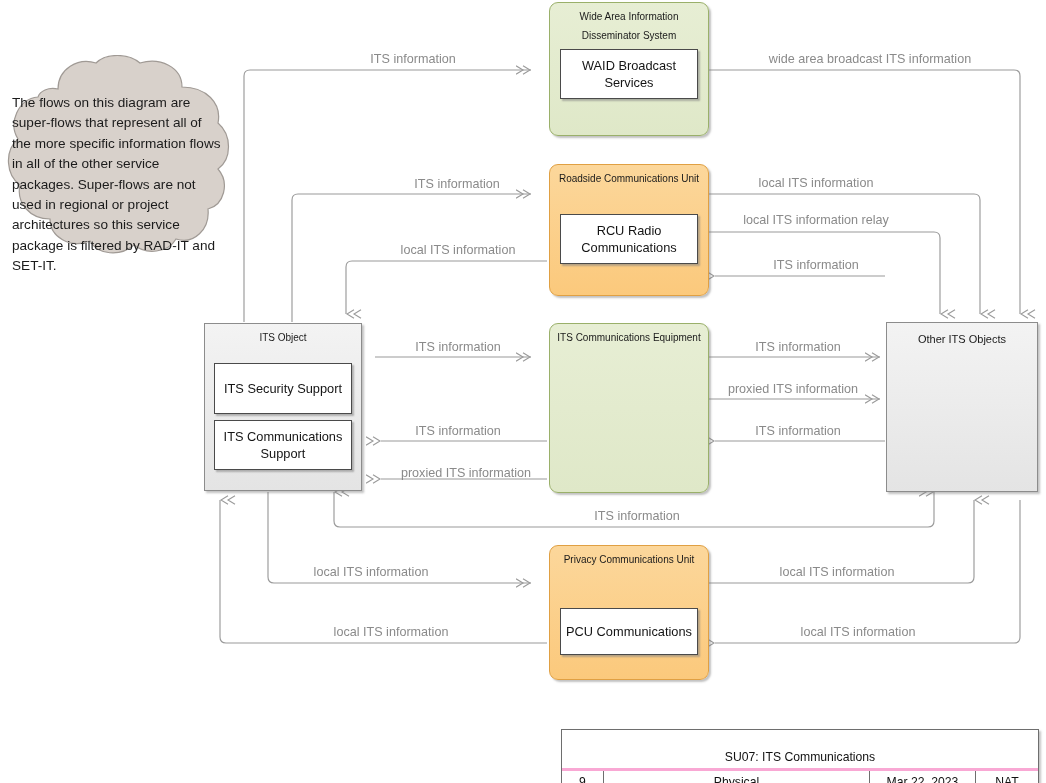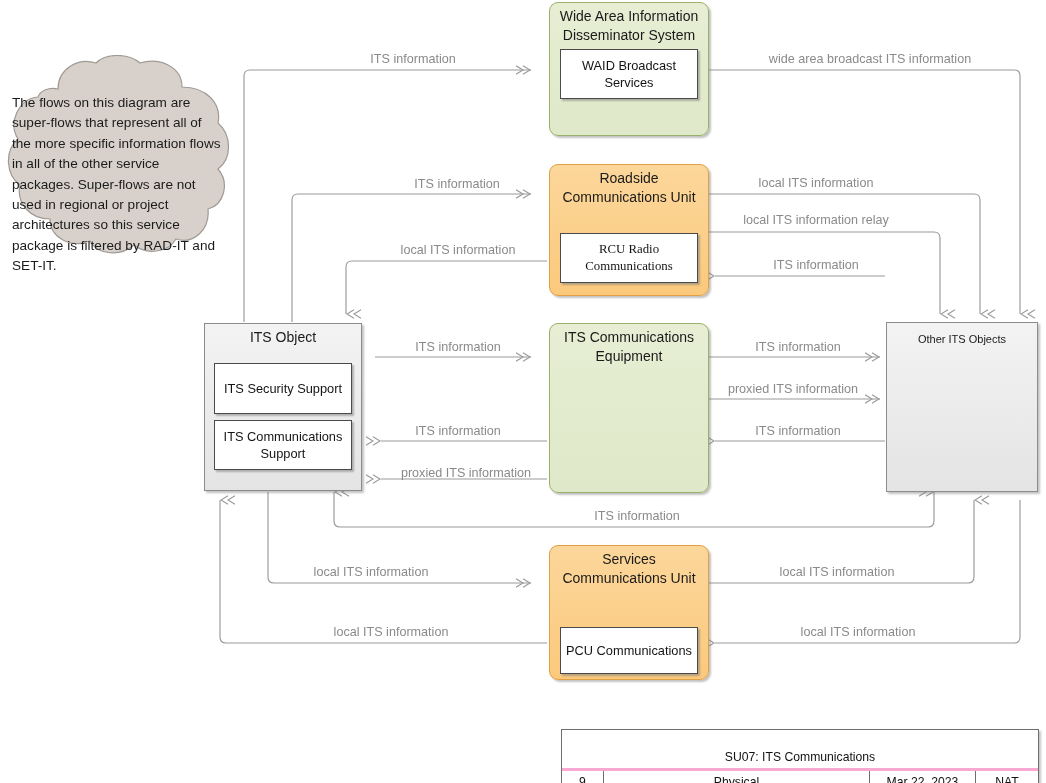--- a/index.html
+++ b/index.html
@@ -45,21 +45,21 @@
     background: linear-gradient(to bottom, #fcd79b 0%, #fbc97c 100%);
     border-color: #e0a043;
   }
   .pobj.grey {
     background: linear-gradient(to bottom, #f3f3f3 0%, #e4e4e4 100%);
     border-color: #8c8c8c;
     border-radius: 0;
     box-shadow: 2px 2px 2px rgba(120,120,120,0.45);
   }
   .pobj-title {
-    font-size: 14px;
+    font-size: 10px;
     color: #1a1a1a;
     text-align: center;
     line-height: 19px;
     padding: 4px 6px 2px 6px;
     width: 100%;
     box-sizing: border-box;
   }
   .funcs {
     width: 100%;
     box-sizing: border-box;
@@ -230,31 +230,31 @@
 
   <div class="pobj green" style="left:549px; top:2px; width:160px; height:134px;">
     <div class="pobj-title">Wide Area Information Disseminator System</div>
     <div class="funcs">
       <div class="func">WAID Broadcast Services</div>
     </div>
   </div>
 
   <div class="pobj orange" style="left:549px; top:164px; width:160px; height:132px;">
     <div class="pobj-title">Roadside Communications Unit</div>
-    <div class="funcs" style="margin-top:22px;font-family:Liberation Serif, serif;">
+    <div class="funcs" style="margin-top:22px;">
       <div class="func">RCU Radio Communications</div>
     </div>
   </div>
 
   <div class="pobj green" style="left:549px; top:323px; width:160px; height:170px;">
     <div class="pobj-title">ITS Communications Equipment</div>
   </div>
 
   <div class="pobj orange" style="left:549px; top:545px; width:160px; height:135px;">
-    <div class="pobj-title">Services Communications Unit</div>
+    <div class="pobj-title">Privacy Communications Unit</div>
     <div class="funcs" style="margin-top:35px;">
       <div class="func" style="padding:14px 4px;">PCU Communications</div>
     </div>
   </div>
 
   <div class="pobj grey" style="left:204px; top:323px; width:158px; height:168px; border-radius:0;">
     <div class="pobj-title">ITS Object</div>
     <div class="funcs" style="padding:14px 9px 9px 9px;">
       <div class="func" style="padding:16px 4px;">ITS Security Support</div>
       <div class="func">ITS Communications Support</div>

